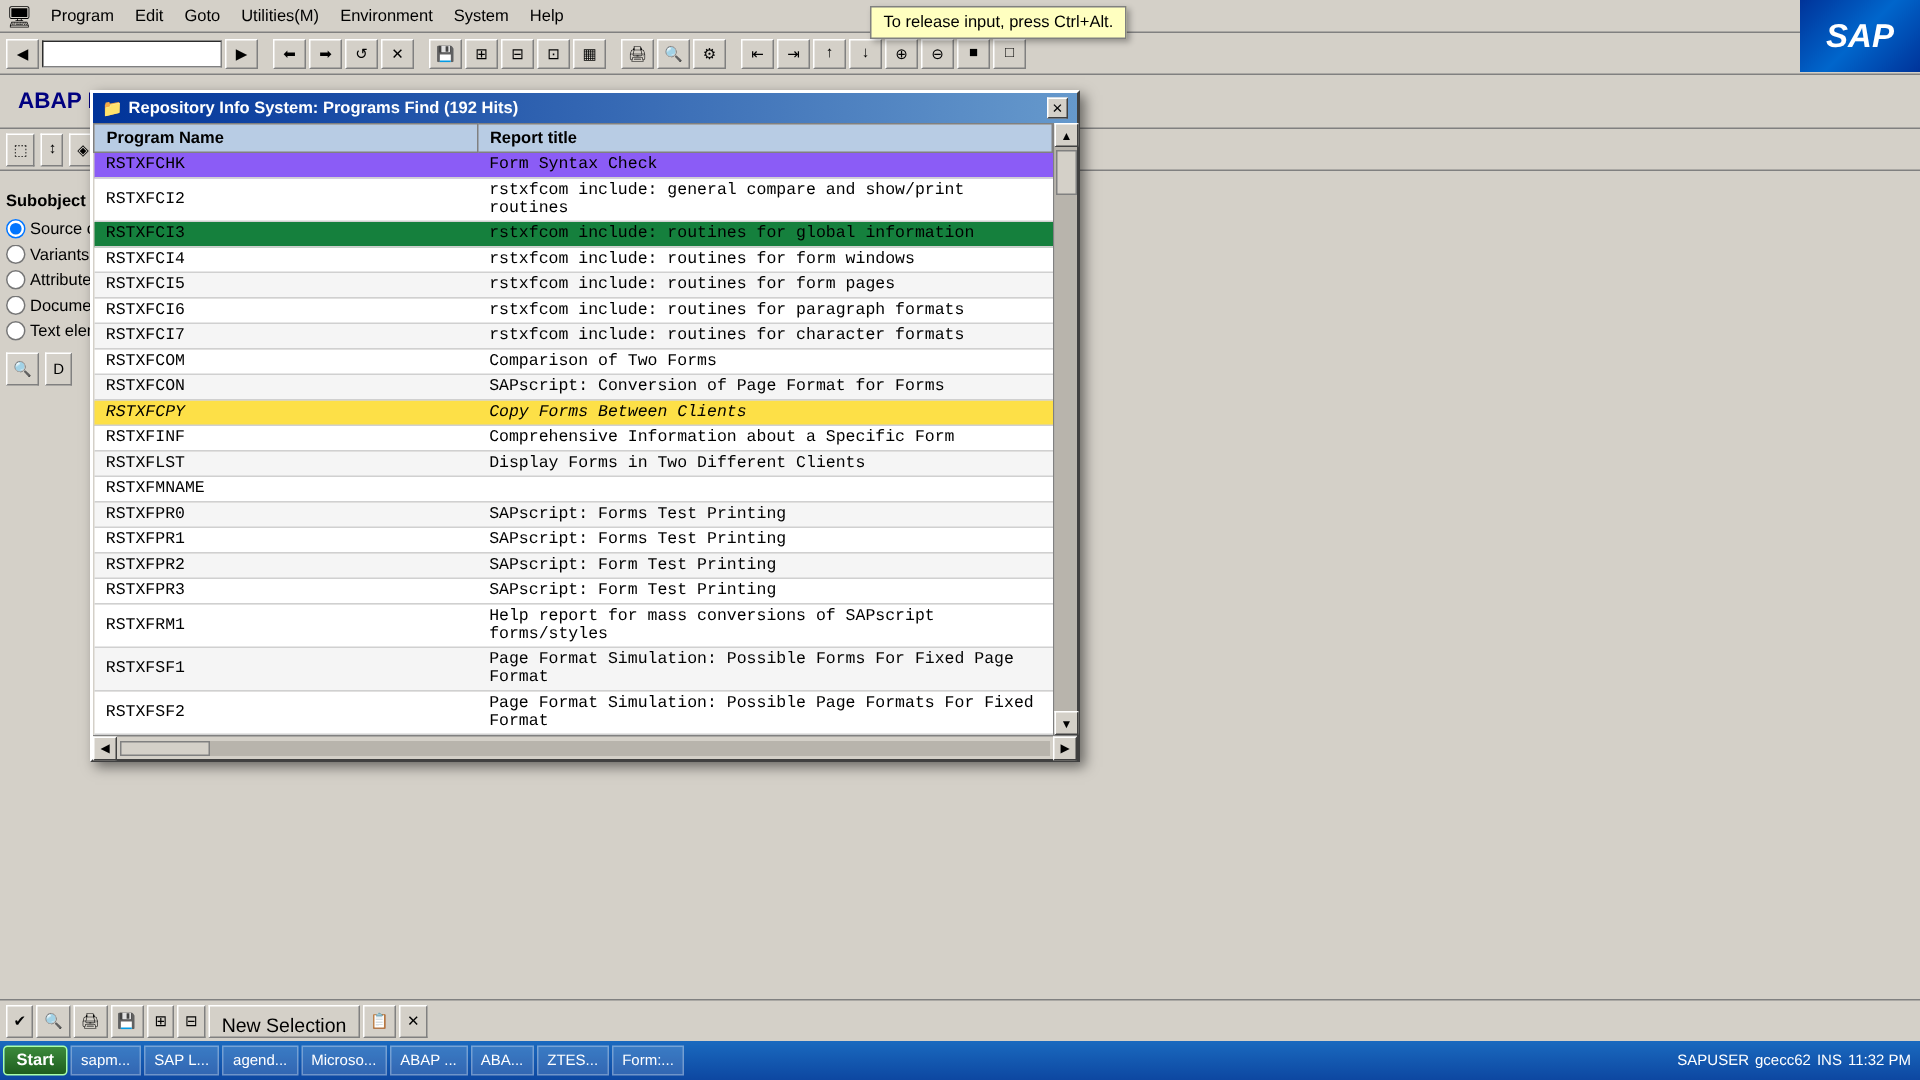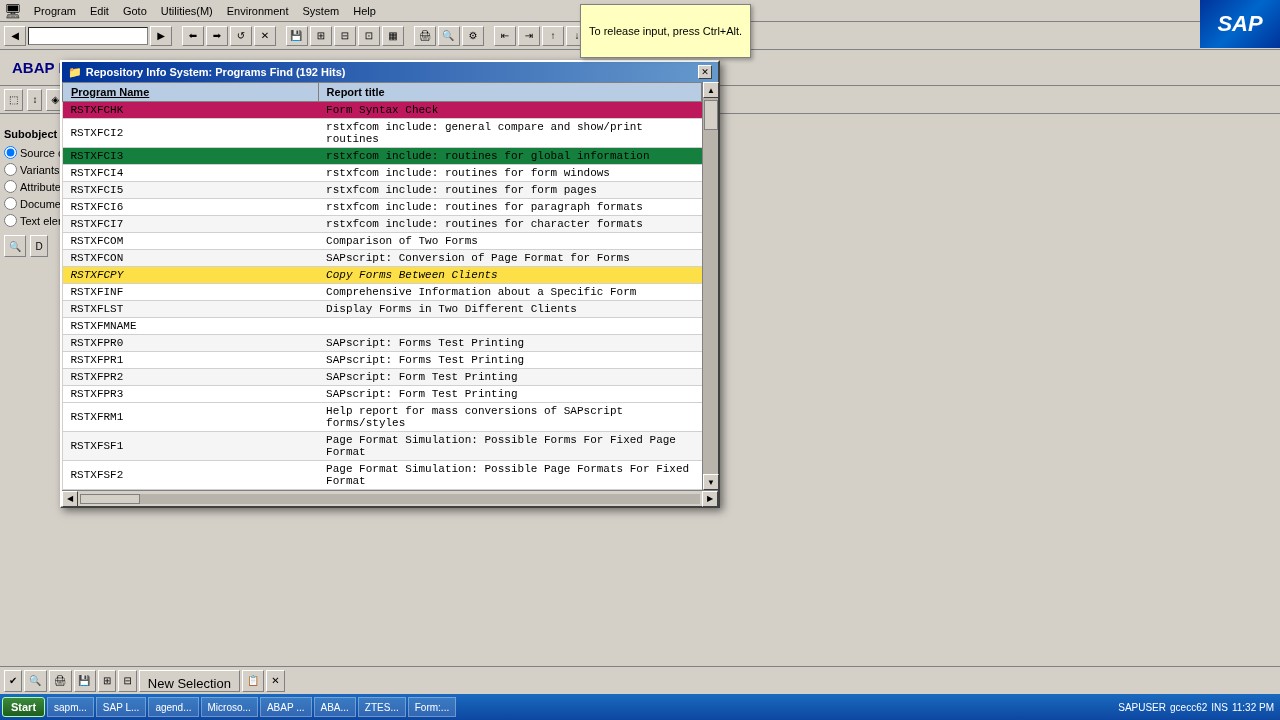--- a/index.html
+++ b/index.html
@@ -21,21 +21,21 @@
       font-size: 11px;
     }
 
     
     .tooltip-box {
       position: absolute;
       top: 4px;
       left: 580px;
       background: #ffffc0;
       border: 1px solid #808080;
-      padding: 20px 8px;
+      padding: 4px 8px;
       font-size: 11px;
       z-index: 999;
       box-shadow: 2px 2px 4px rgba(0,0,0,0.3);
     }
 
     
     .sap-logo-area {
       position: absolute;
       top: 0;
       right: 0;
@@ -384,21 +384,21 @@
     .h-scroll-thumb {
       position: absolute;
       left: 0;
       top: 0;
       width: 60px;
       height: 100%;
       background: #d4d0c8;
       border: 1px solid #808080;
     }
     
-    .col-left { width: 40%; text-decoration: underline; }
+    .col-left { width: 40%; }
     .col-right { width: 60%; }
   </style>
 </head>
 <body>
 
 <div style="position:relative; width:1280px; height:720px; overflow:hidden;">
 
   <div class="menu-bar">
     <span style="font-size:14px; margin-right:4px;">🖥</span>
     <span class="menu-item">Program</span>
@@ -532,21 +532,21 @@
       <div style="position:relative;">
         <div style="overflow-y:auto; max-height:430px; overflow-x:hidden; width:calc(100% - 16px);">
           <table class="result-table">
             <thead>
               <tr>
                 <th class="col-left">Program Name</th>
                 <th class="col-right">Report title</th>
               </tr>
             </thead>
             <tbody id="results-tbody">
-            <tr style="background: #be185d;">
+            <tr style="background: #8b5cf6;">
                   <td>RSTXFCHK</td>
                   <td>Form Syntax Check</td>
                 </tr>
                 <tr style="background: rgb(255, 255, 255);">
                   <td>RSTXFCI2</td>
                   <td>rstxfcom include: general compare and show/print routines</td>
                 </tr>
                 <tr style="background: #15803d;">
                   <td>RSTXFCI3</td>
                   <td>rstxfcom include: routines for global information</td>

